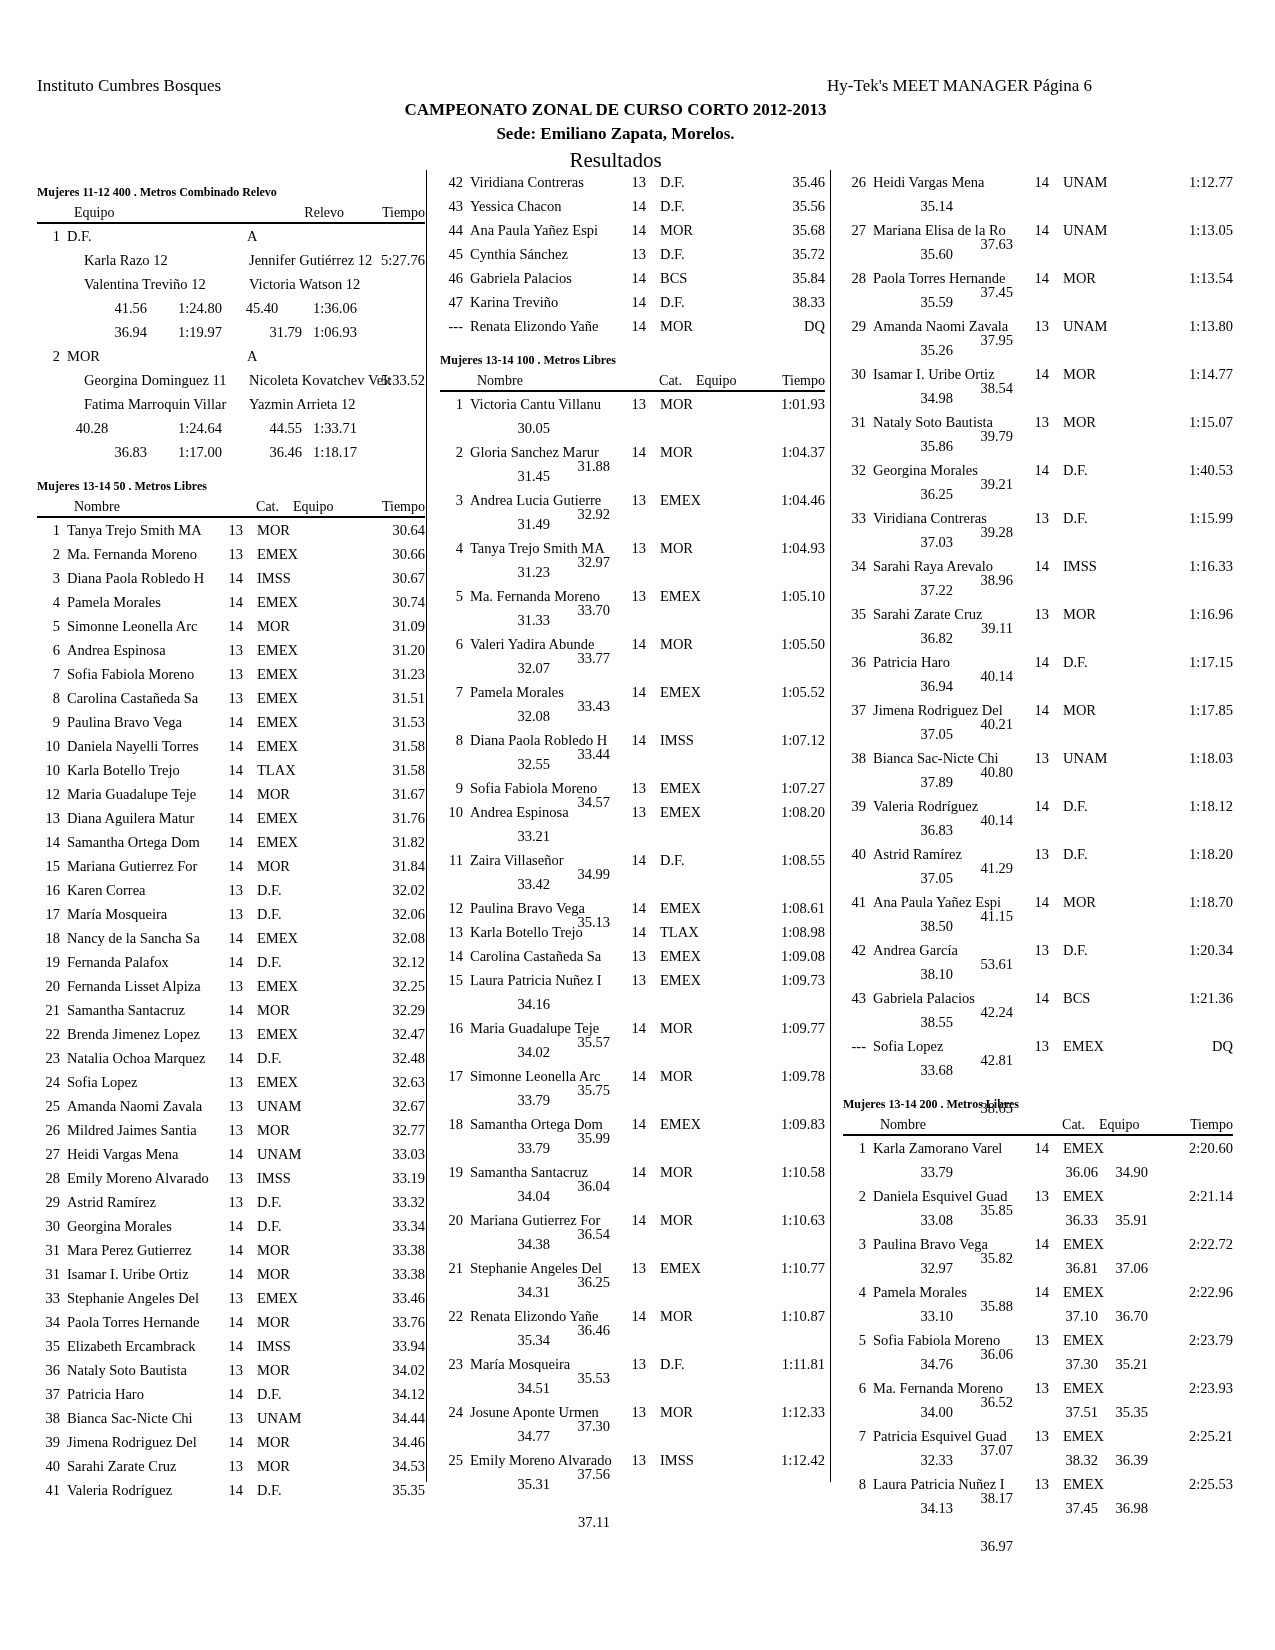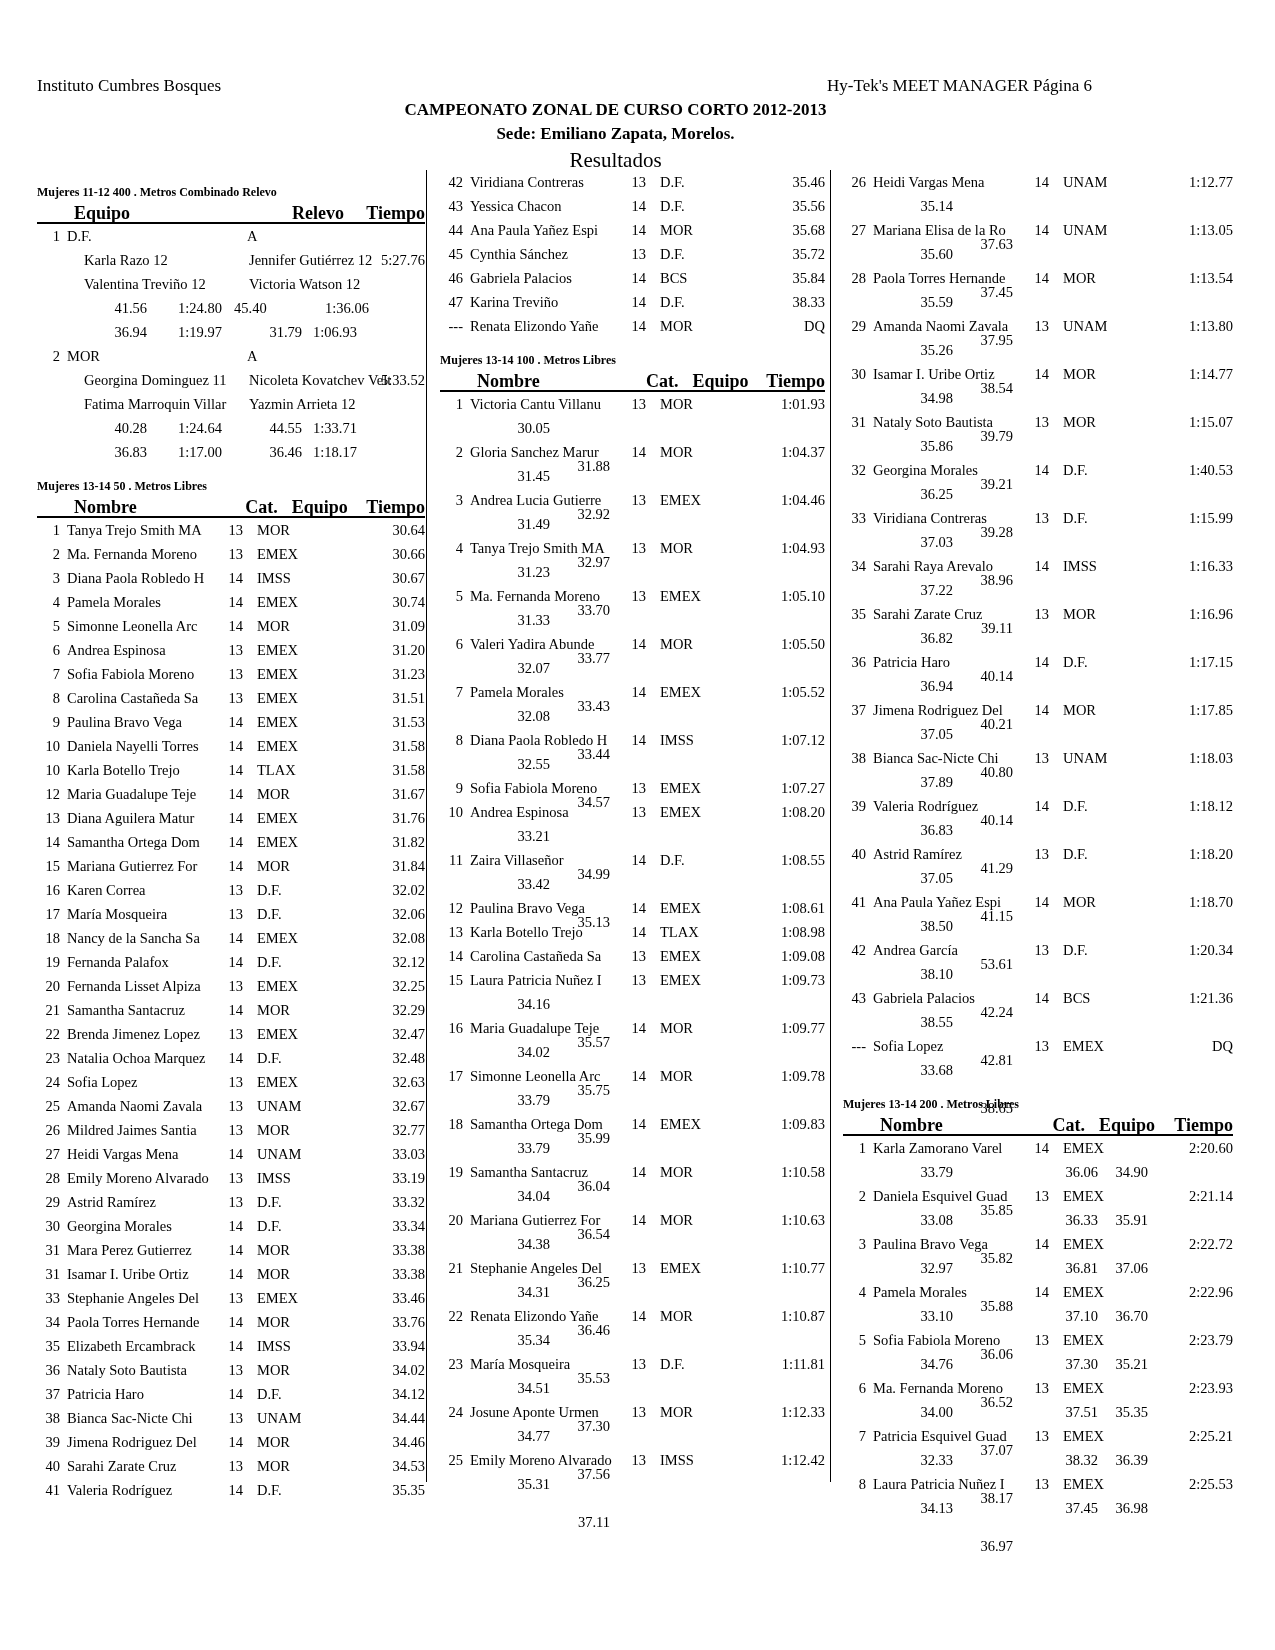--- a/index.html
+++ b/index.html
@@ -9,21 +9,21 @@
   .title{position:absolute;left:0;width:1275px;text-align:center;font-weight:bold;font-size:17px;}
   .t1{top:100px;left:-22px;}
   .t2{top:124px;left:-22px;}
   .t3{top:148px;left:-22px;font-weight:normal;font-size:21px;}
   .col{position:absolute;font-size:14.5px;}
   .c1{left:37px;top:180px;width:388px;}
   .c2{left:440px;top:170px;width:385px;}
   .c3{left:843px;top:170px;width:390px;}
   .vline{position:absolute;width:1px;background:#000;}
   .ev-title{font-weight:bold;font-size:12px;height:24px;line-height:24px;white-space:nowrap;}
-  .ev-head{display:flex;font-weight:bold;font-size:18px;height:18px;line-height:18px;border-bottom:2px solid #000;}
+  .ev-head{display:flex;font-weight:normal;font-size:14px;height:18px;line-height:18px;border-bottom:2px solid #000;}
   .row{display:flex;height:24px;line-height:24px;white-space:nowrap;}
   .sub{display:flex;height:24px;line-height:24px;white-space:nowrap;}
   .pl{width:30px;text-align:right;padding-right:7px;box-sizing:border-box;}
   .nm{width:150px;overflow:hidden;white-space:nowrap;}
   .ag{width:26px;text-align:right;}
   .tm{width:62px;padding-left:14px;}
   .ti{flex:1;text-align:right;}
   .s1{width:110px;text-align:right;}
   .s2{width:60px;text-align:right;margin-top:38px;}
   .s3{width:85px;text-align:right;}
@@ -67,21 +67,21 @@
       <span class="sw">Karla Razo 12</span>
       <span style="overflow: hidden; flex: 1 1 0%;">Jennifer Gutiérrez 12</span>
     </div>
     <div class="sub">
       <span class="sw">Valentina Treviño 12</span>
       <span style="overflow: hidden; flex: 1 1 0%;">Victoria Watson 12</span>
     </div>
     <div class="sub">
       <span style="width: 110px; text-align: right; display: inline-block;">41.56</span>
       <span style="width: 75px; text-align: right; display: inline-block;">1:24.80</span>
-      <span style="width: 80px; text-align: left; display: inline-block; padding-left: 12px;">45.40</span>
+      <span style="width: 80px; text-align: center; display: inline-block;">45.40</span>
       <span style="width: 55px; text-align: right; display: inline-block;">1:36.06</span>
     </div>
     <div class="sub">
       <span style="width: 110px; text-align: right; display: inline-block;">36.94</span>
       <span style="width: 75px; text-align: right; display: inline-block;">1:19.97</span>
       <span style="width: 80px; text-align: right; display: inline-block;">31.79</span>
       <span style="width: 55px; text-align: right; display: inline-block;">1:06.93</span>
     </div>
     <div class="row">
       <span class="pl">2</span>
@@ -91,21 +91,21 @@
     </div>
     <div class="sub">
       <span class="sw">Georgina Dominguez 11</span>
       <span style="overflow: hidden; flex: 1 1 0%;">Nicoleta Kovatchev Velt</span>
     </div>
     <div class="sub">
       <span class="sw">Fatima Marroquin Villar</span>
       <span style="overflow: hidden; flex: 1 1 0%;">Yazmin Arrieta 12</span>
     </div>
     <div class="sub">
-      <span style="width: 110px; text-align: right; display: inline-block;">40.28</span>
+      <span style="width: 110px; text-align: center; display: inline-block;">40.28</span>
       <span style="width: 75px; text-align: right; display: inline-block;">1:24.64</span>
       <span style="width: 80px; text-align: right; display: inline-block;">44.55</span>
       <span style="width: 55px; text-align: right; display: inline-block;">1:33.71</span>
     </div>
     <div class="sub">
       <span style="width: 110px; text-align: right; display: inline-block;">36.83</span>
       <span style="width: 75px; text-align: right; display: inline-block;">1:17.00</span>
       <span style="width: 80px; text-align: right; display: inline-block;">36.46</span>
       <span style="width: 55px; text-align: right; display: inline-block;">1:18.17</span>
     </div>

